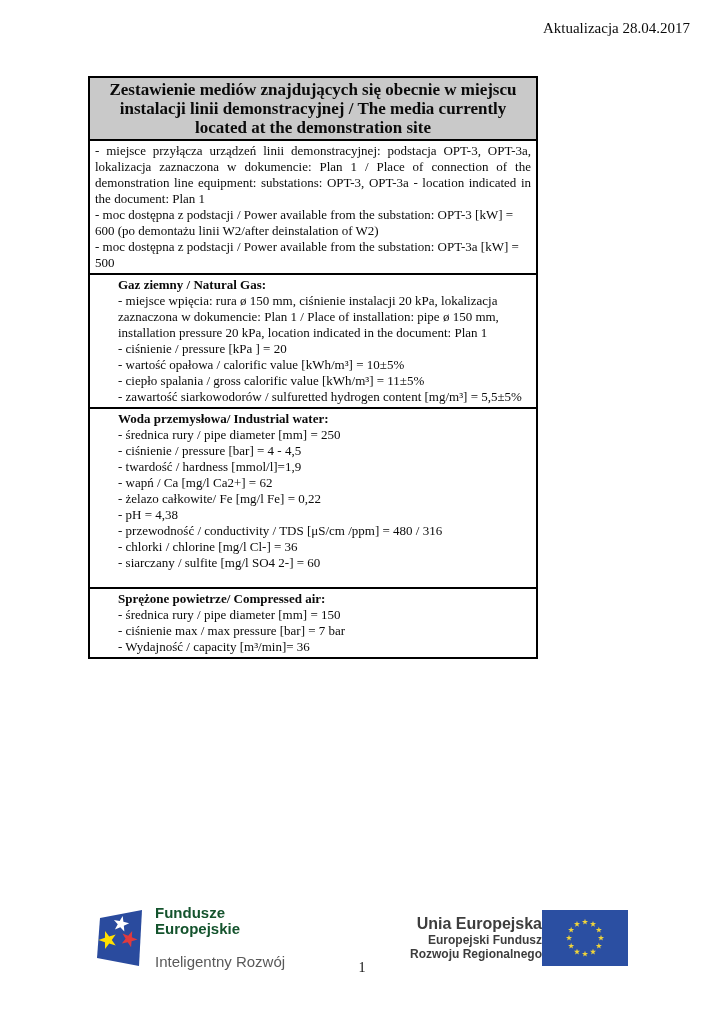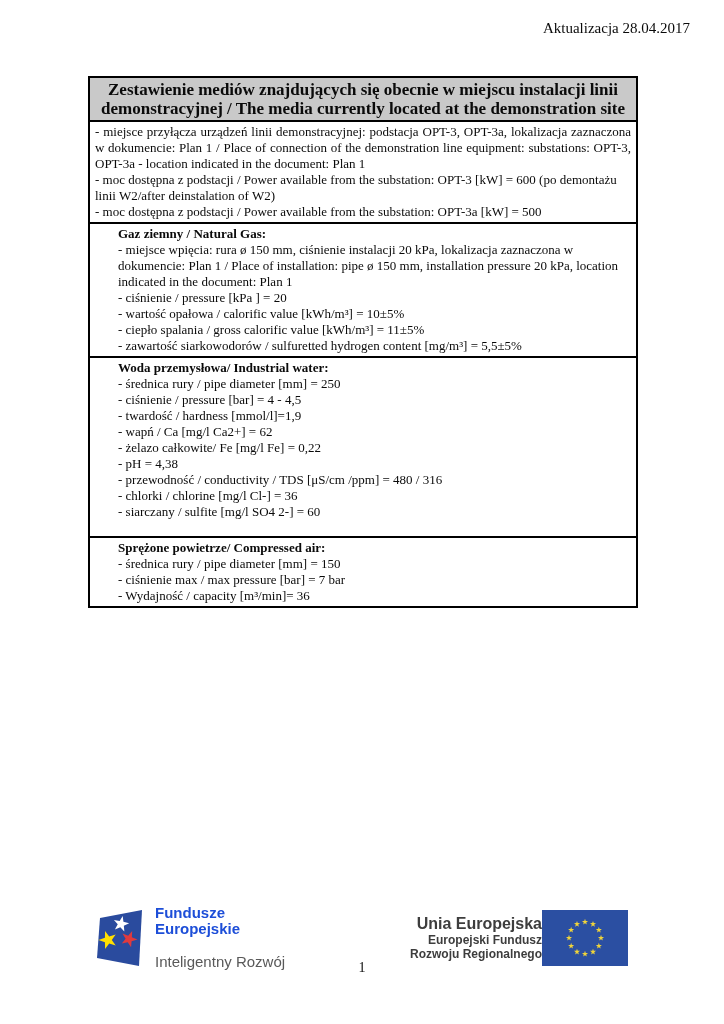--- a/index.html
+++ b/index.html
@@ -9,21 +9,21 @@
     position: relative;
     font-family: "Liberation Serif", serif;
     color: #0a0a0a;
     overflow: hidden;
   }
   .update-label {
     position: absolute; top: 20px; right: 34px;
     font-size: 15px;
   }
   .doc-table {
-    position: absolute; left: 88px; top: 76px; width: 550px;
+    position: absolute; left: 88px; top: 76px; width: 450px;
     border: 2px solid #000;
     box-sizing: border-box;
   }
   .title-box {
     background: #c9c9c9;
     border-bottom: 2px solid #000;
     font-weight: bold;
     text-align: center;
     font-size: 17px;
     line-height: 19px;
@@ -37,21 +37,21 @@
   .section + .section { border-top: 2px solid #000; padding-left: 28px; }
   .section.water { padding-bottom: 16px; }
   .sec-heading { font-weight: bold; }
   .line.justify { text-align: justify; }
   .footer {
     position: absolute; left: 96px; top: 905px; width: 532px;
     display: flex; justify-content: space-between; align-items: center;
     font-family: "Liberation Sans", sans-serif;
   }
   .fe-logo { display: flex; align-items: center; gap: 11px; }
-  .fe-text .fe-title { font-weight: bold; font-size: 15px; line-height: 16px; color: #1d4ed8; }
+  .fe-text .fe-title { font-weight: bold; font-size: 15px; line-height: 16px; color: #14532d; }
   .fe-text .fe-sub { font-size: 15px; color: #595959; margin-top: 16px; }
   .eu-logo { display: flex; align-items: center; gap: 0; }
   .eu-text { text-align: right; color: #3d3d3d; }
   .eu-text .eu-title { font-weight: bold; font-size: 16px; line-height: 19px; }
   .eu-text .eu-sub { font-size: 12px; font-weight: bold; line-height: 14px; }
   .page-number {
     position: absolute; top: 960px; left: 0; width: 724px;
     text-align: center; font-size: 14px;
   }
   .icon-svg { display: block; }

